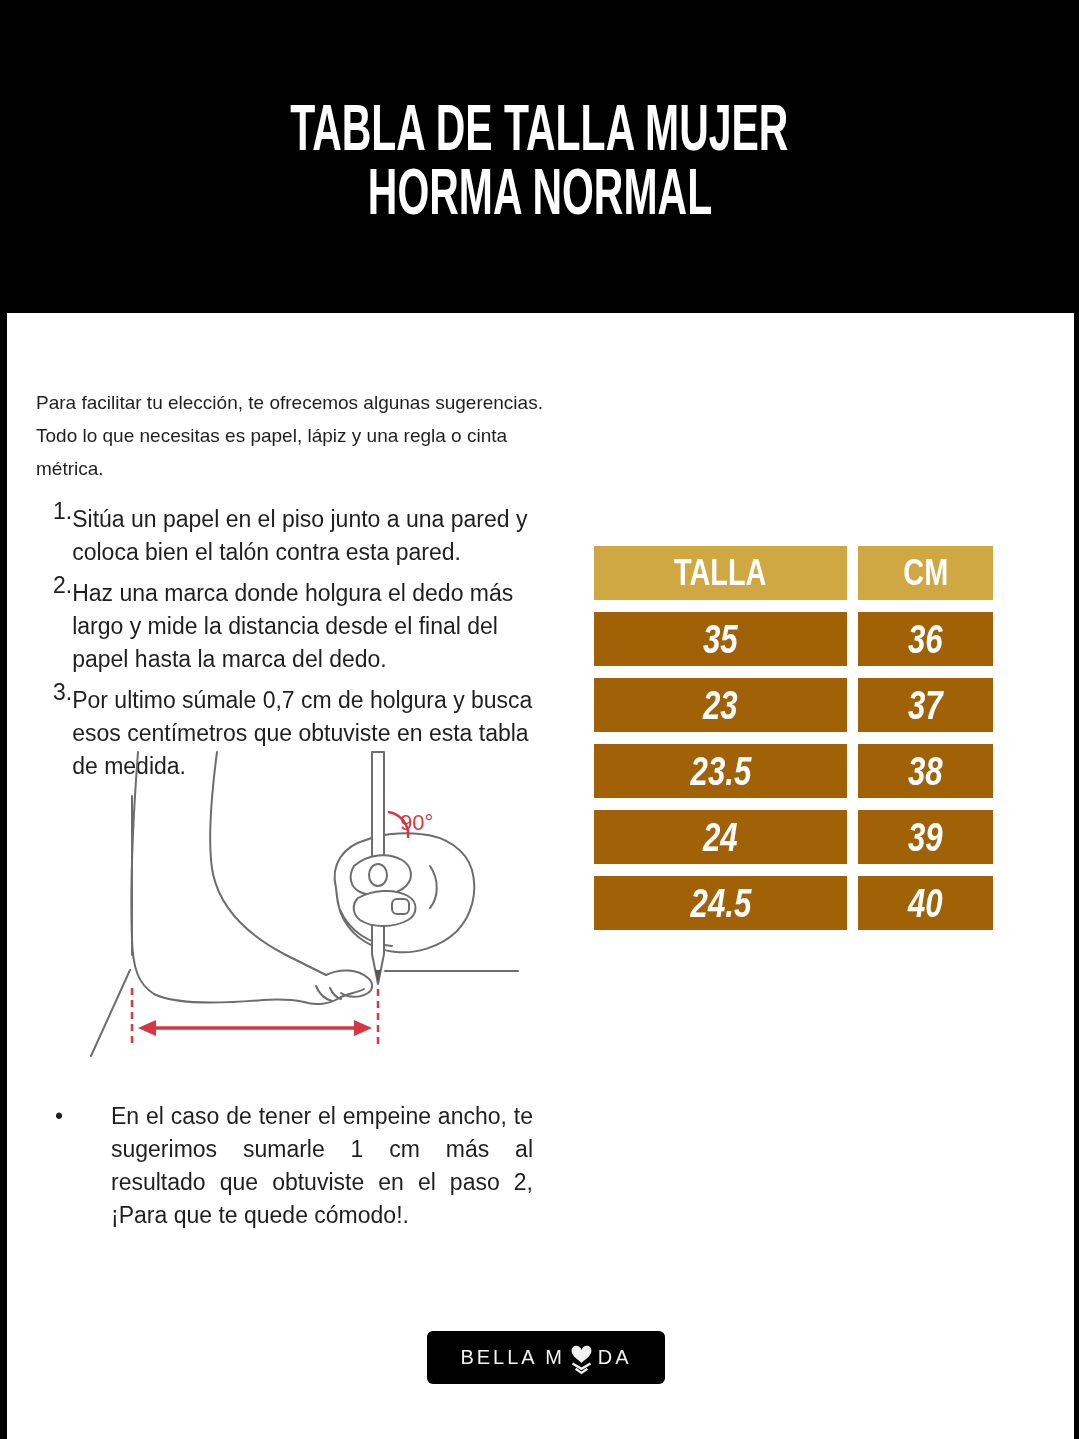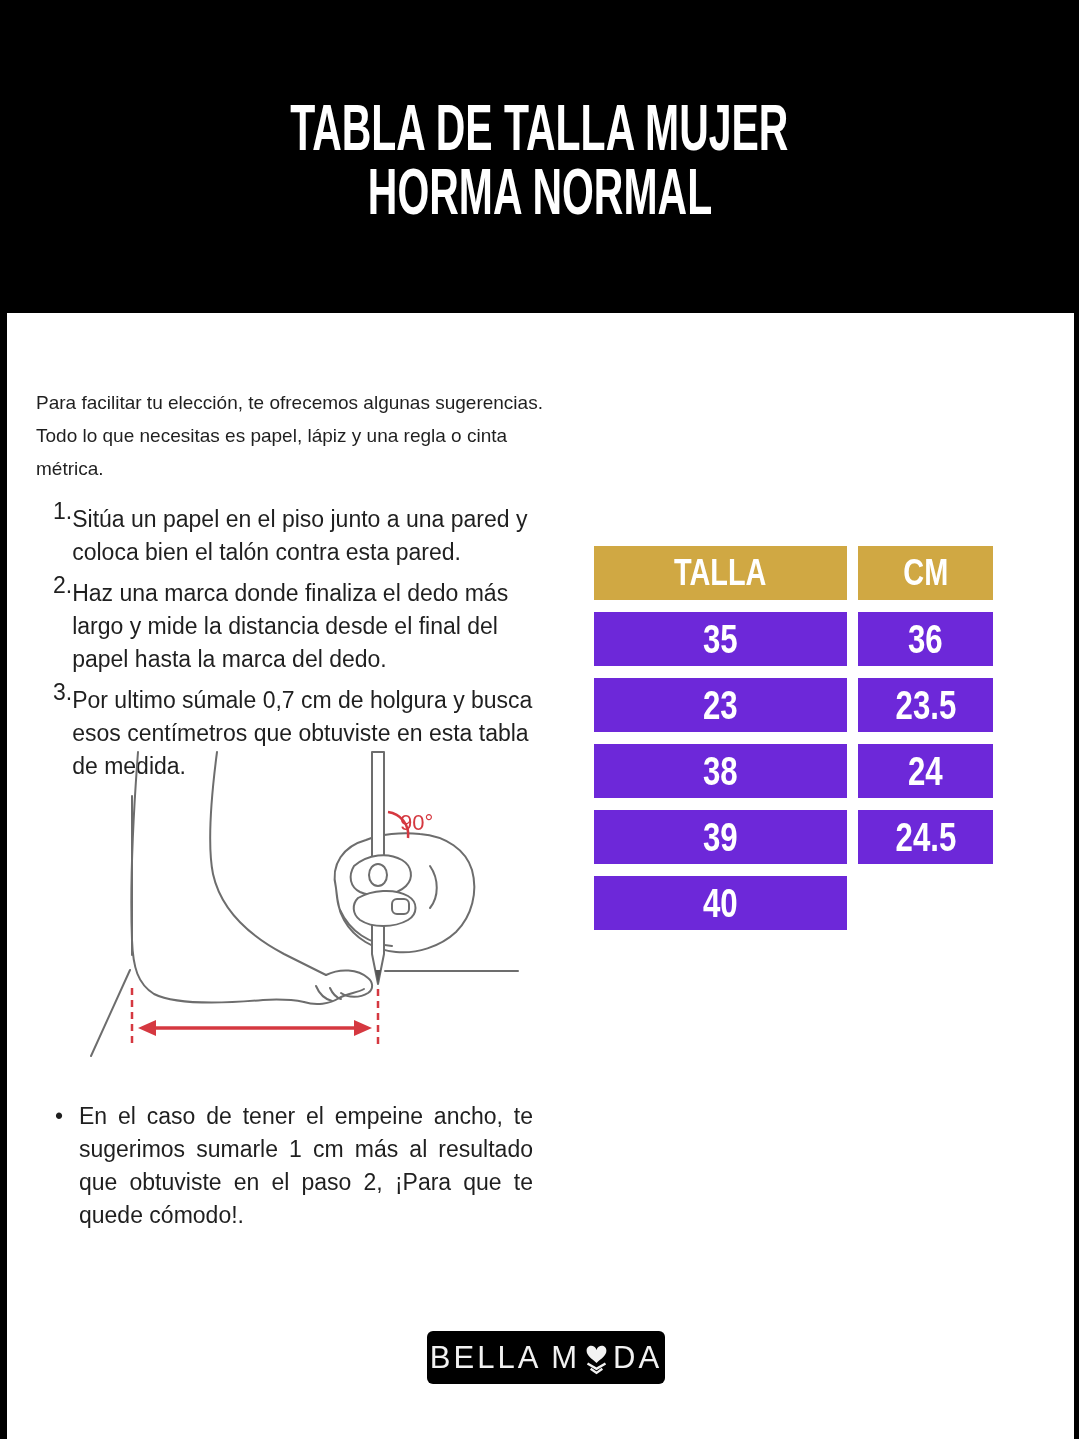--- a/index.html
+++ b/index.html
@@ -59,42 +59,42 @@
   .cell {
     height:54px;
     display:flex; align-items:center; justify-content:center;
     color:#ffffff; font-weight:bold;
   }
   .cell > span {
     display:inline-block; transform:scaleX(0.78); transform-origin:50% 50%;
     white-space:nowrap;
   }
   .cell.head { background:#D0A843; font-size:37px; }
-  .cell.data { background:#6d28d9; font-size:40px; }
+  .cell.data { background:#a16207; font-size:40px;font-style:italic; }
 
   
   .illustration {
     position:absolute; left:58px; top:748px; width:462px; height:314px;
   }
 
   
   .note {
     position:absolute; left:55px; top:1100px; width:478px;
     font-size:23px; line-height:33px; color:#1f1f1f;
     display:flex;
   }
   .note .bullet { flex:0 0 24px; }
-  .note .note-body { flex:1 1 auto; text-align:justify; }
+  .note .note-body { flex:1 1 auto; text-align:justify;margin-left:32px; }
 
   
   .logo {
     position:absolute; left:427px; top:1331px; width:238px; height:53px;
     background:#000000; border-radius:6px;
     display:flex; align-items:center; justify-content:center;
-    color:#f2f2f2; font-size:31px; letter-spacing:3px;
+    color:#f2f2f2; font-size:20px; letter-spacing:3px;
     gap:2px;
   }
   .logo svg { display:block; margin:0 1px; }
 </style>
 </head>
 <body>
 
 <div class="header">
   <div class="title">
     <span class="t-line">TABLA DE TALLA MUJER</span><br>
@@ -106,21 +106,21 @@
 
 <p class="intro">Para facilitar tu elección, te ofrecemos algunas sugerencias. Todo lo que necesitas es papel, lápiz y una regla o cinta métrica.</p>
 
 <div class="steps">
   <div class="step">
     <span class="step-num">1.</span>
     <span class="step-text">Sitúa un papel en el piso junto a una pared y coloca bien el talón contra esta pared.</span>
   </div>
   <div class="step">
     <span class="step-num">2.</span>
-    <span class="step-text">Haz una marca donde finaliza el dedo más largo y mide la distancia desde el final del papel hasta la marca del dedo.</span>
+    <span class="step-text">Haz una marca donde holgura el dedo más largo y mide la distancia desde el final del papel hasta la marca del dedo.</span>
   </div>
   <div class="step">
     <span class="step-num">3.</span>
     <span class="step-text">Por ultimo súmale 0,7 cm de holgura y busca esos centímetros que obtuviste en esta tabla de medida.</span>
   </div>
 </div>
 
 <div class="size-table">
   <div class="cell head">
       <span>TALLA</span>
@@ -133,20 +133,23 @@
       <span>35</span>
     </div>
 
   <div class="cell data">
       <span>36</span>
     </div>
   <div class="cell data">
       <span>23</span>
     </div>
 
+  <div class="cell data">
+      <span>37</span>
+    </div>
   <div class="cell data">
       <span>23.5</span>
     </div>
 
   <div class="cell data">
       <span>38</span>
     </div>
   <div class="cell data">
       <span>24</span>
     </div>

